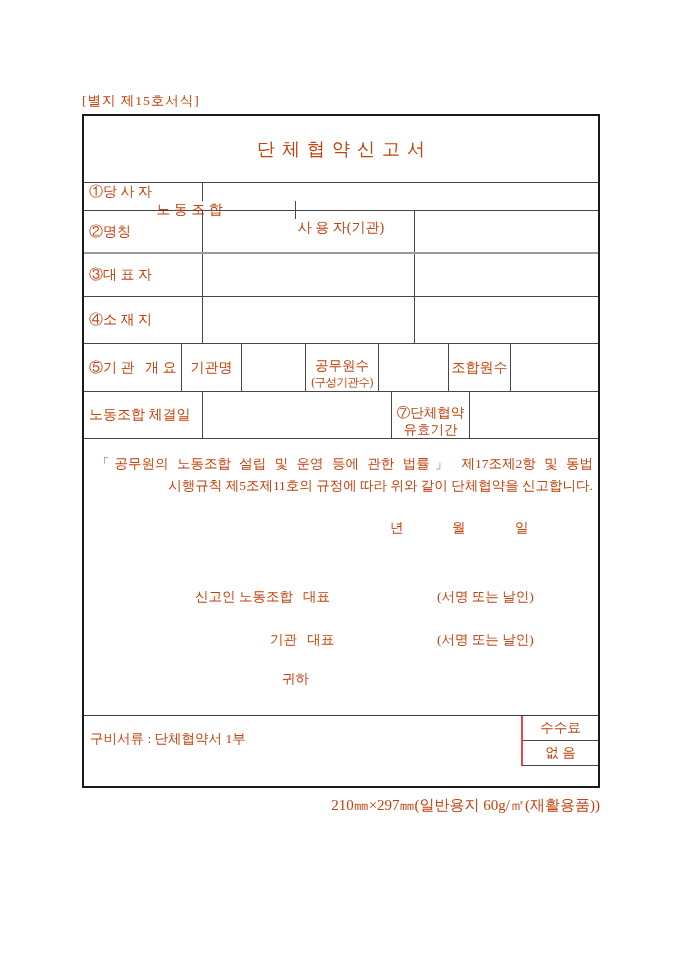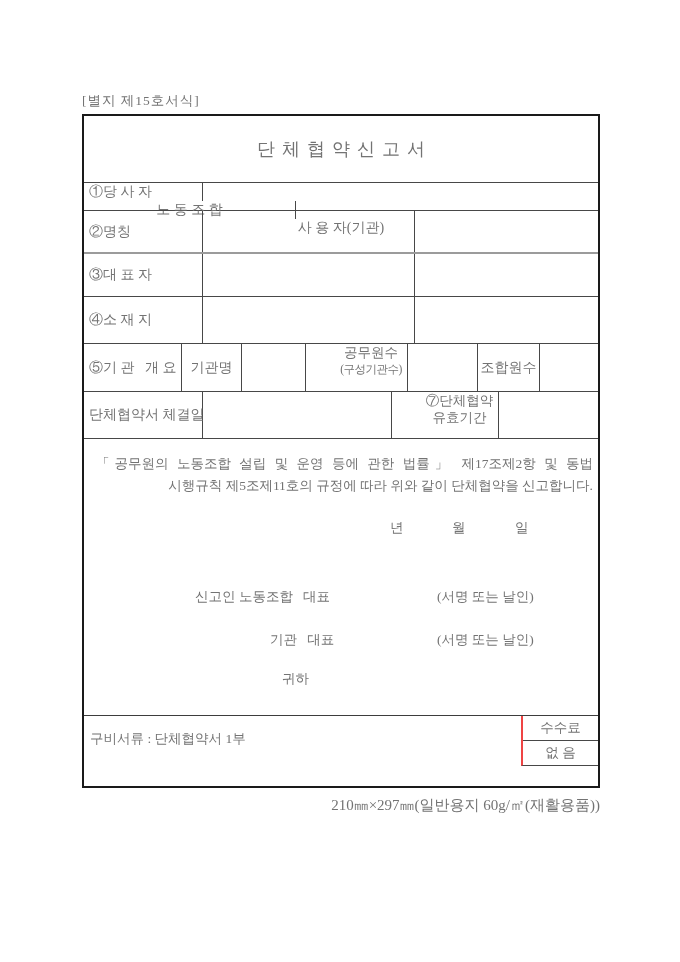--- a/index.html
+++ b/index.html
@@ -3,21 +3,21 @@
 <meta charset="utf-8">
 <style>
   * { margin: 0; padding: 0; box-sizing: border-box; }
   html, body { background: #ffffff; }
   .page {
     position: relative;
     width: 680px;
     height: 962px;
     background: #ffffff;
     font-family: "Liberation Serif", "DejaVu Serif", serif;
-    color: #737373;
+    color: #c2410c;
     overflow: hidden;
   }
   [data-bind] { white-space: pre; }
 
   .form-code {
     position: absolute;
     left: 82px;
     top: 92px;
     font-size: 13.5px;
     letter-spacing: 1px;
@@ -68,21 +68,21 @@
   .r-org .o4 { width: 73px; }
   .r-org .o5 { width: 70px; }
   .r-org .o6 { width: 62px; }
   .r-org .o7 { flex: 1; }
 
   .r-date .d1 { width: 119px; }
   .r-date .d2 { width: 189px; }
   .r-date .d3 { width: 78px; }
   .r-date .d4 { flex: 1; }
 
-  .two-line { flex-direction: column; justify-content: flex-start; line-height: 17px; font-size: 13.5px; text-align: center; margin-left: 29px; }
+  .two-line { flex-direction: column; justify-content: flex-end; line-height: 17px; font-size: 13.5px; text-align: center; }
   .sub-small { font-size: 11.5px; letter-spacing: -0.5px; }
 
   .decl-para {
     position: absolute;
     top: 14px;
     left: 5px;
     right: 5px;
     font-size: 13.5px;
     line-height: 22px;
   }
@@ -164,21 +164,21 @@
       <div class="cell two-line o4">
         <div data-bind="table.rows.employee_count_label">공무원수</div>
         <div class="sub-small" data-bind="table.rows.employee_count_sub">(구성기관수)</div>
       </div>
       <div class="cell o5"></div>
       <div class="cell center o6" data-bind="table.rows.union_members_label">조합원수</div>
       <div class="cell o7"></div>
     </div>
 
     <div class="row r-date fs14">
-      <div class="cell label d1" data-bind="table.rows.agreement_date_label">단체협약서 체결일</div>
+      <div class="cell label d1" data-bind="table.rows.agreement_date_label">노동조합 체결일</div>
       <div class="cell d2"></div>
       <div class="cell two-line d3">
         <div data-bind="table.rows.validity_label_line1">⑦단체협약</div>
         <div data-bind="table.rows.validity_label_line2">유효기간</div>
       </div>
       <div class="cell d4"></div>
     </div>
 
     <div class="row r-decl">
       <div class="decl-para">

